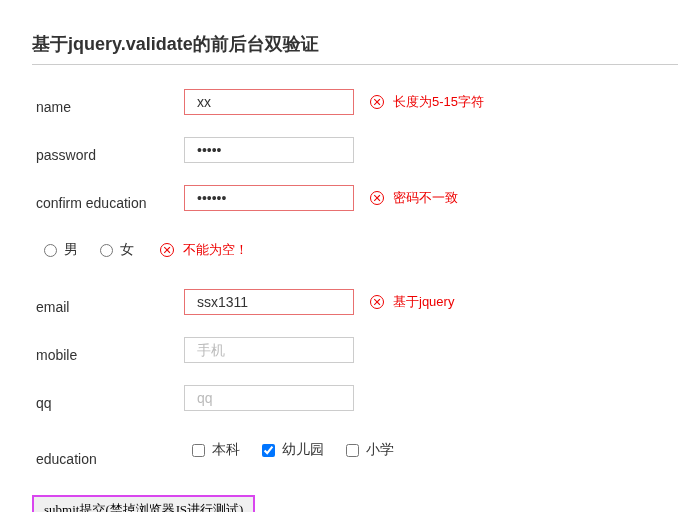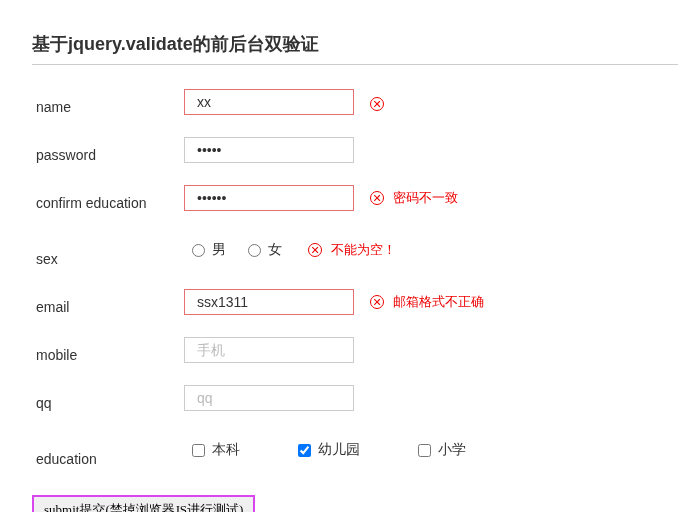--- a/index.html
+++ b/index.html
@@ -86,21 +86,20 @@
       font-size: 14px;
     }
 
     .sex-option input[type="radio"] {
       margin-right: 3px;
     }
 
     .education-row {
       display: flex;
       align-items: center;
-      gap: 36px;
     }
 
     .education-option {
       display: flex;
       align-items: center;
       margin-right: 10px;
       font-size: 14px;
     }
 
     .education-option input[type="checkbox"] {
@@ -134,20 +133,21 @@
 
 
 <h2>基于jquery.validate的前后台双验证</h2>
 
 
 <div class="form-row">
   <label class="form-label">name</label>
   <input type="text" class="form-control error" value="xx" style="">
   <span class="error-msg">
     <span class="error-icon">✕</span>
+    <span>长度为5-15字符</span>
   </span>
 </div>
 
 
 <div class="form-row">
   <label class="form-label">password</label>
   <input type="password" class="form-control" value="12345" style="">
 </div>
 
 
@@ -155,21 +155,20 @@
   <label class="form-label">confirm education</label>
   <input type="password" class="form-control error" value="123456" style="">
   <span class="error-msg">
     <span class="error-icon">✕</span>
     <span>密码不一致</span>
   </span>
 </div>
 
 
 <div class="form-row">
-  <label class="form-label">sex</label>
   <div class="sex-row">
     <div class="sex-option">
       <input type="radio" name="sex" style="">
       <span>男</span>
     </div>
     <div class="sex-option">
       <input type="radio" name="sex" style="">
       <span>女</span>
     </div>
     <span class="error-msg">
@@ -178,21 +177,21 @@
     </span>
   </div>
 </div>
 
 
 <div class="form-row">
   <label class="form-label">email</label>
   <input type="text" class="form-control error" value="ssx1311" style="">
   <span class="error-msg">
     <span class="error-icon">✕</span>
-    <span>邮箱格式不正确</span>
+    <span>基于jquery</span>
   </span>
 </div>
 
 
 <div class="form-row">
   <label class="form-label">mobile</label>
   <input type="text" class="form-control" placeholder="手机" style="">
 </div>
 
 

